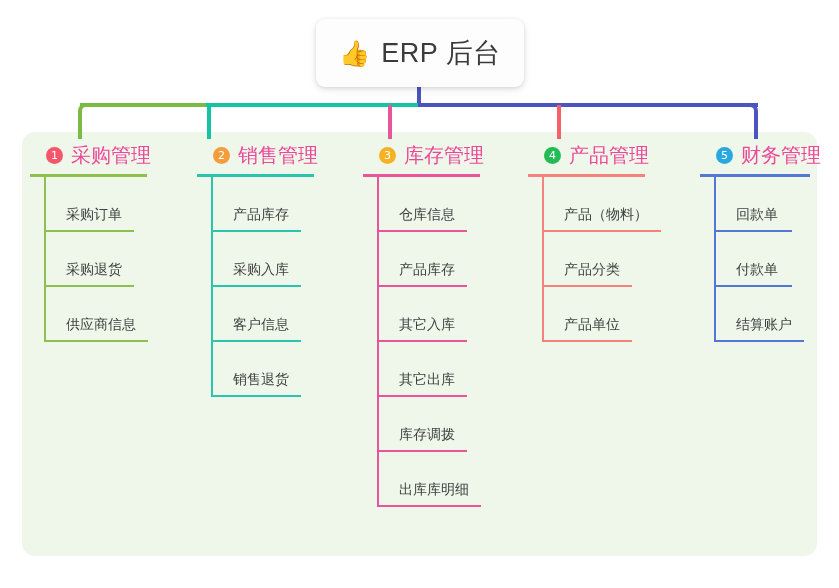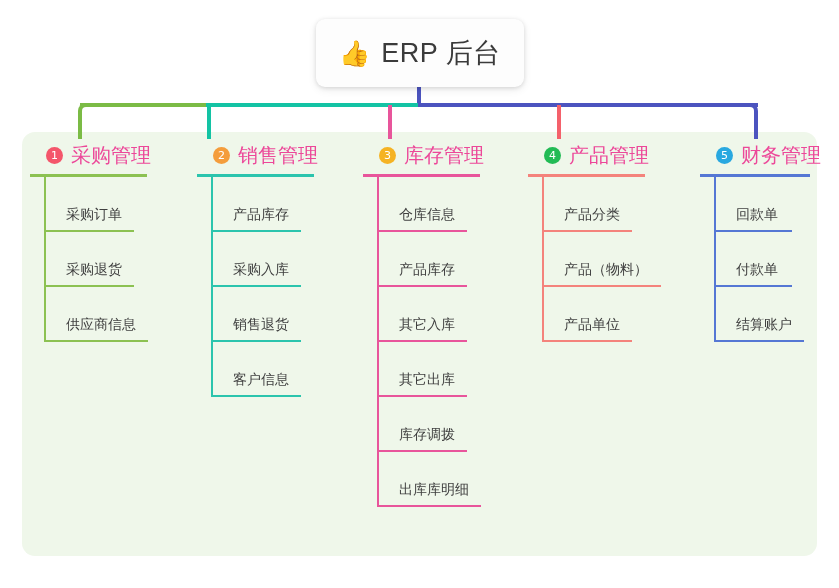--- a/index.html
+++ b/index.html
@@ -238,27 +238,27 @@
           <div class="spine" style="background: rgb(43, 196, 173);"></div>
           <div class="leaf">
             <span class="leaf-text">产品库存</span>
             <div class="leaf-rule" style="width: 88px; background: rgb(43, 196, 173);"></div>
           </div>
           <div class="leaf">
             <span class="leaf-text">采购入库</span>
             <div class="leaf-rule" style="width: 88px; background: rgb(43, 196, 173);"></div>
           </div>
           <div class="leaf">
+            <span class="leaf-text">客户信息</span>
+            <div class="leaf-rule" style="width: 88px; background: rgb(43, 196, 173);"></div>
+          </div>
+          <div class="leaf">
             <span class="leaf-text">销售退货</span>
             <div class="leaf-rule" style="width: 88px; background: rgb(43, 196, 173);"></div>
           </div>
-          <div class="leaf">
-            <span class="leaf-text">客户信息</span>
-            <div class="leaf-rule" style="width: 88px; background: rgb(43, 196, 173);"></div>
-          </div>
         </div>
       </div>
       <div class="column" style="left: 363px;">
         <div class="col-head">
           <span class="badge" style="background: rgb(245, 179, 36);">3</span>
           <span class="col-title">库存管理</span>
         </div>
         <div class="head-rule" style="width: 117px; background: rgb(232, 85, 155);"></div>
         <div class="branch">
           <div class="spine" style="background: rgb(232, 85, 155);"></div>
@@ -290,28 +290,28 @@
       </div>
       <div class="column" style="left: 528px;">
         <div class="col-head">
           <span class="badge" style="background: rgb(34, 187, 85);">4</span>
           <span class="col-title">产品管理</span>
         </div>
         <div class="head-rule" style="width: 117px; background: rgb(244, 131, 124);"></div>
         <div class="branch">
           <div class="spine" style="background: rgb(244, 131, 124);"></div>
           <div class="leaf">
+            <span class="leaf-text">产品（物料）</span>
+            <div class="leaf-rule" style="width: 117px; background: rgb(244, 131, 124);"></div>
+          </div>
+          <div class="leaf">
             <span class="leaf-text">产品分类</span>
             <div class="leaf-rule" style="width: 88px; background: rgb(244, 131, 124);"></div>
           </div>
           <div class="leaf">
-            <span class="leaf-text">产品（物料）</span>
-            <div class="leaf-rule" style="width: 117px; background: rgb(244, 131, 124);"></div>
-          </div>
-          <div class="leaf">
             <span class="leaf-text">产品单位</span>
             <div class="leaf-rule" style="width: 88px; background: rgb(244, 131, 124);"></div>
           </div>
         </div>
       </div>
       <div class="column" style="left: 700px;">
         <div class="col-head">
           <span class="badge" style="background: rgb(41, 168, 224);">5</span>
           <span class="col-title">财务管理</span>
         </div>

